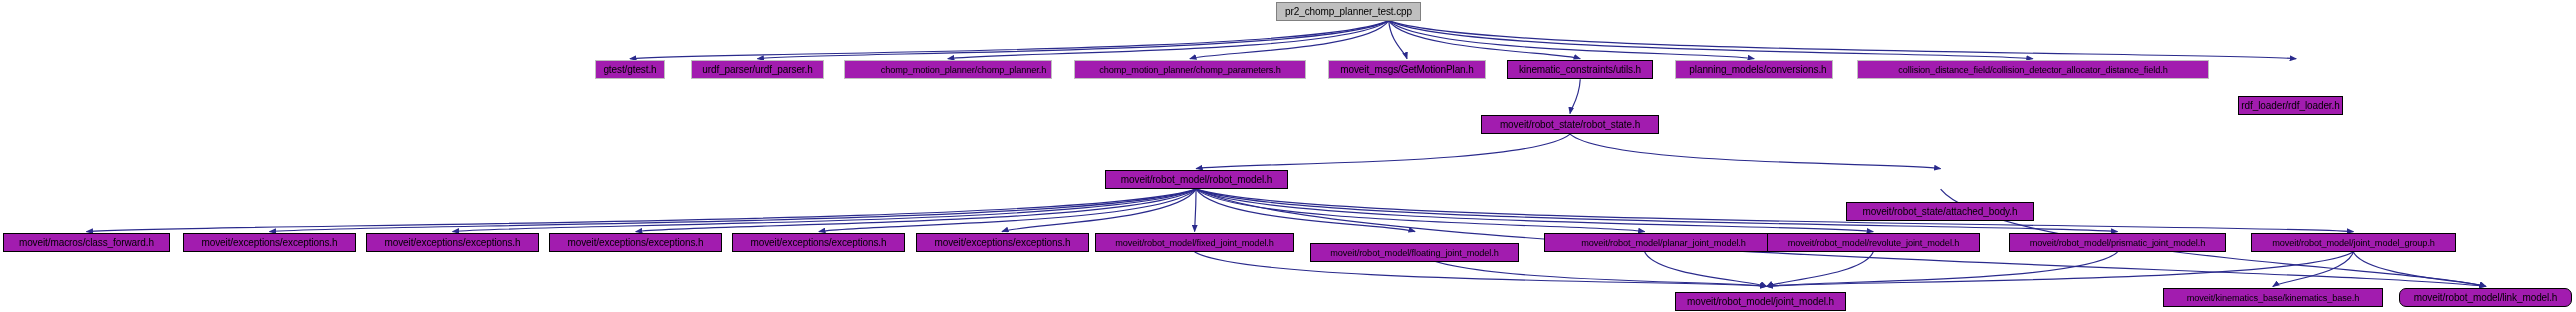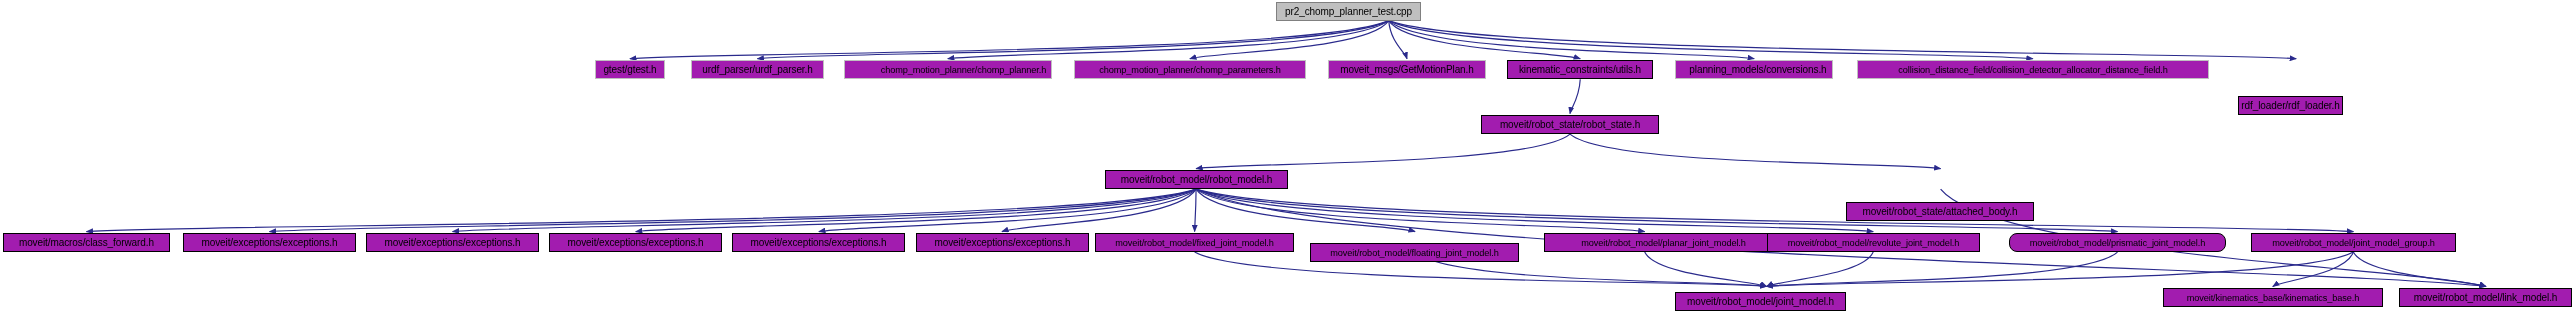--- a/index.html
+++ b/index.html
@@ -79,20 +79,20 @@
       <div class="node bold" style="left: 2.9px; top: 233px; width: 167px;">moveit/macros/class_forward.h</div>
       <div class="node bold" style="left: 183px; top: 233px; width: 173px;">moveit/exceptions/exceptions.h</div>
       <div class="node bold" style="left: 366px; top: 233px; width: 173px;">moveit/exceptions/exceptions.h</div>
       <div class="node bold" style="left: 549px; top: 233px; width: 173px;">moveit/exceptions/exceptions.h</div>
       <div class="node bold" style="left: 732px; top: 233px; width: 173px;">moveit/exceptions/exceptions.h</div>
       <div class="node bold" style="left: 916px; top: 233px; width: 173px;">moveit/exceptions/exceptions.h</div>
       <div class="node bold small" style="left: 1095px; top: 233px; width: 199px;">moveit/robot_model/fixed_joint_model.h</div>
       <div class="node bold small" style="left: 1310px; top: 233px; width: 209px; margin-top: 10px;">moveit/robot_model/floating_joint_model.h</div>
       <div class="node bold small" style="left: 1544px; top: 233px; width: 239px;">moveit/robot_model/planar_joint_model.h</div>
       <div class="node bold small" style="left: 1767px; top: 233px; width: 213px;">moveit/robot_model/revolute_joint_model.h</div>
-      <div class="node bold small" style="left: 2009px; top: 233px; width: 217px; border-radius: 8px;">moveit/robot_model/prismatic_joint_model.h</div>
+      <div class="node bold small" style="left: 2009px; top: 233px; width: 217px;">moveit/robot_model/prismatic_joint_model.h</div>
       <div class="node bold small" style="left: 2251px; top: 233px; width: 205px;">moveit/robot_model/joint_model_group.h</div>
       <div class="node bold" style="left: 1675px; top: 292px; width: 171px;">moveit/robot_model/joint_model.h</div>
       <div class="node bold small" style="left: 2163px; top: 288px; width: 220px;">moveit/kinematics_base/kinematics_base.h</div>
-      <div class="node bold" style="left: 2399px; top: 288px; width: 173px;">moveit/robot_model/link_model.h</div>
+      <div class="node bold" style="left: 2399px; top: 288px; width: 173px; border-radius: 7px;">moveit/robot_model/link_model.h</div>
     </div>
 </div>
 
 
 </body></html>

